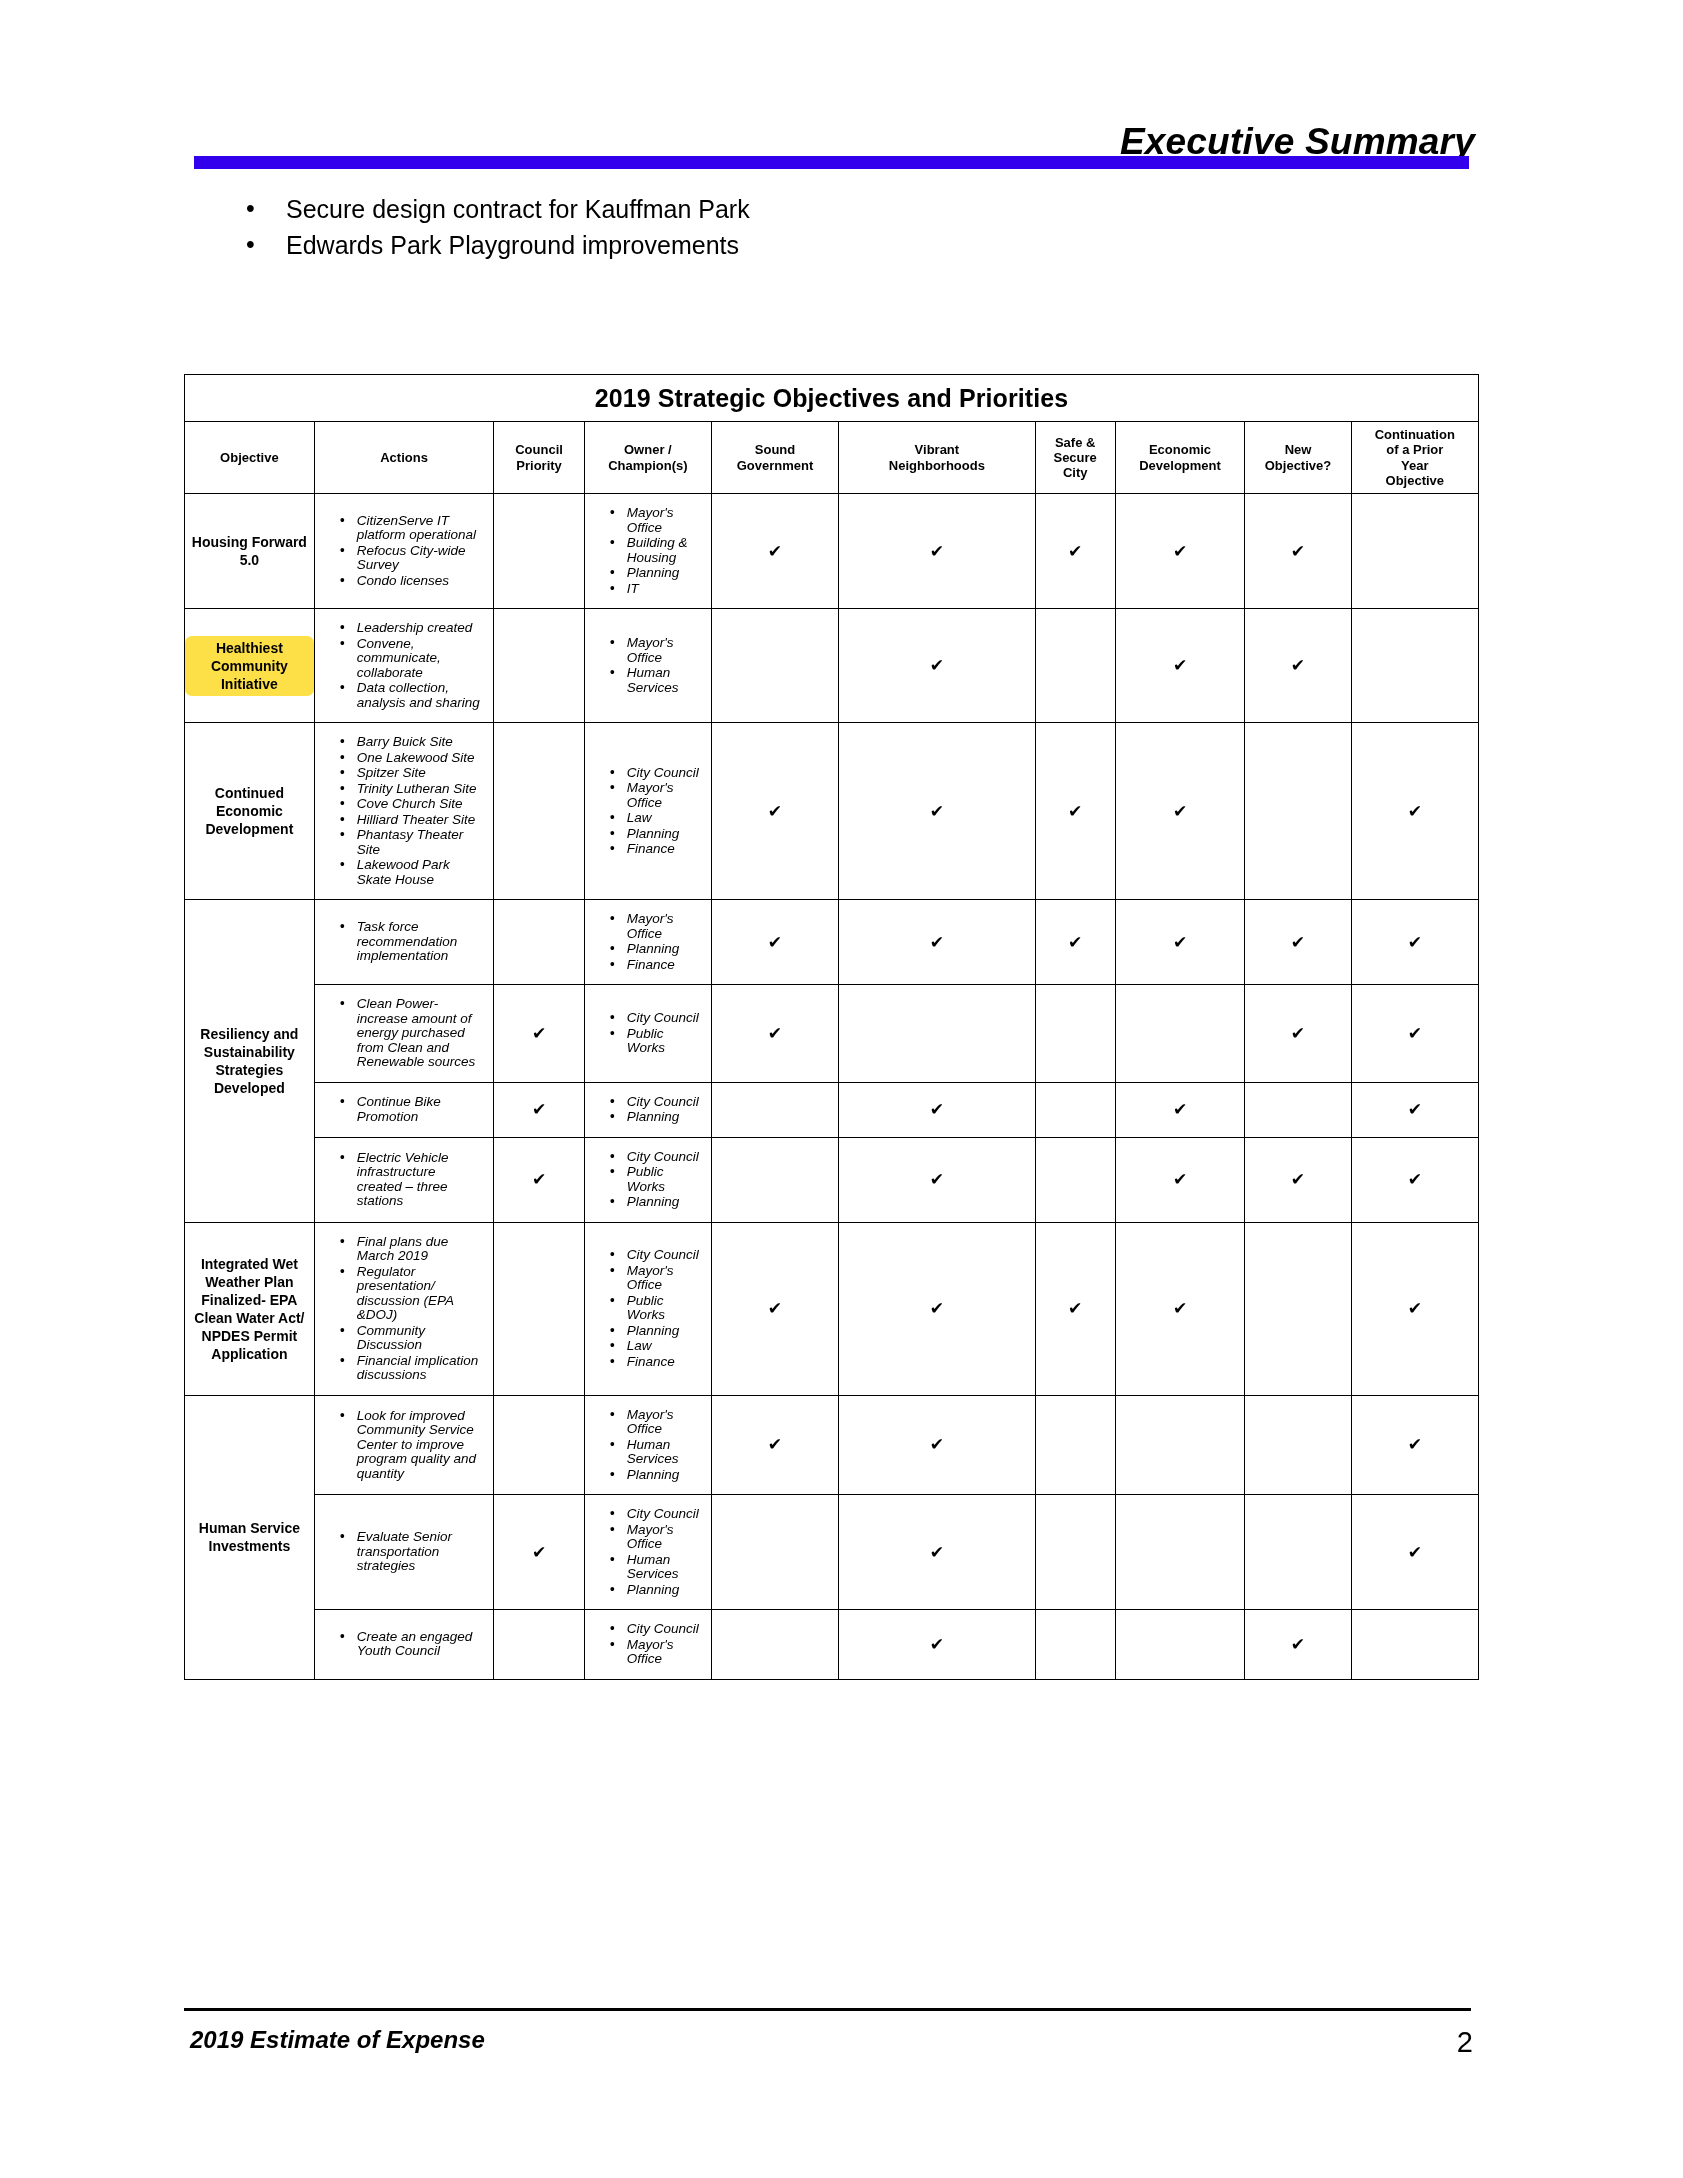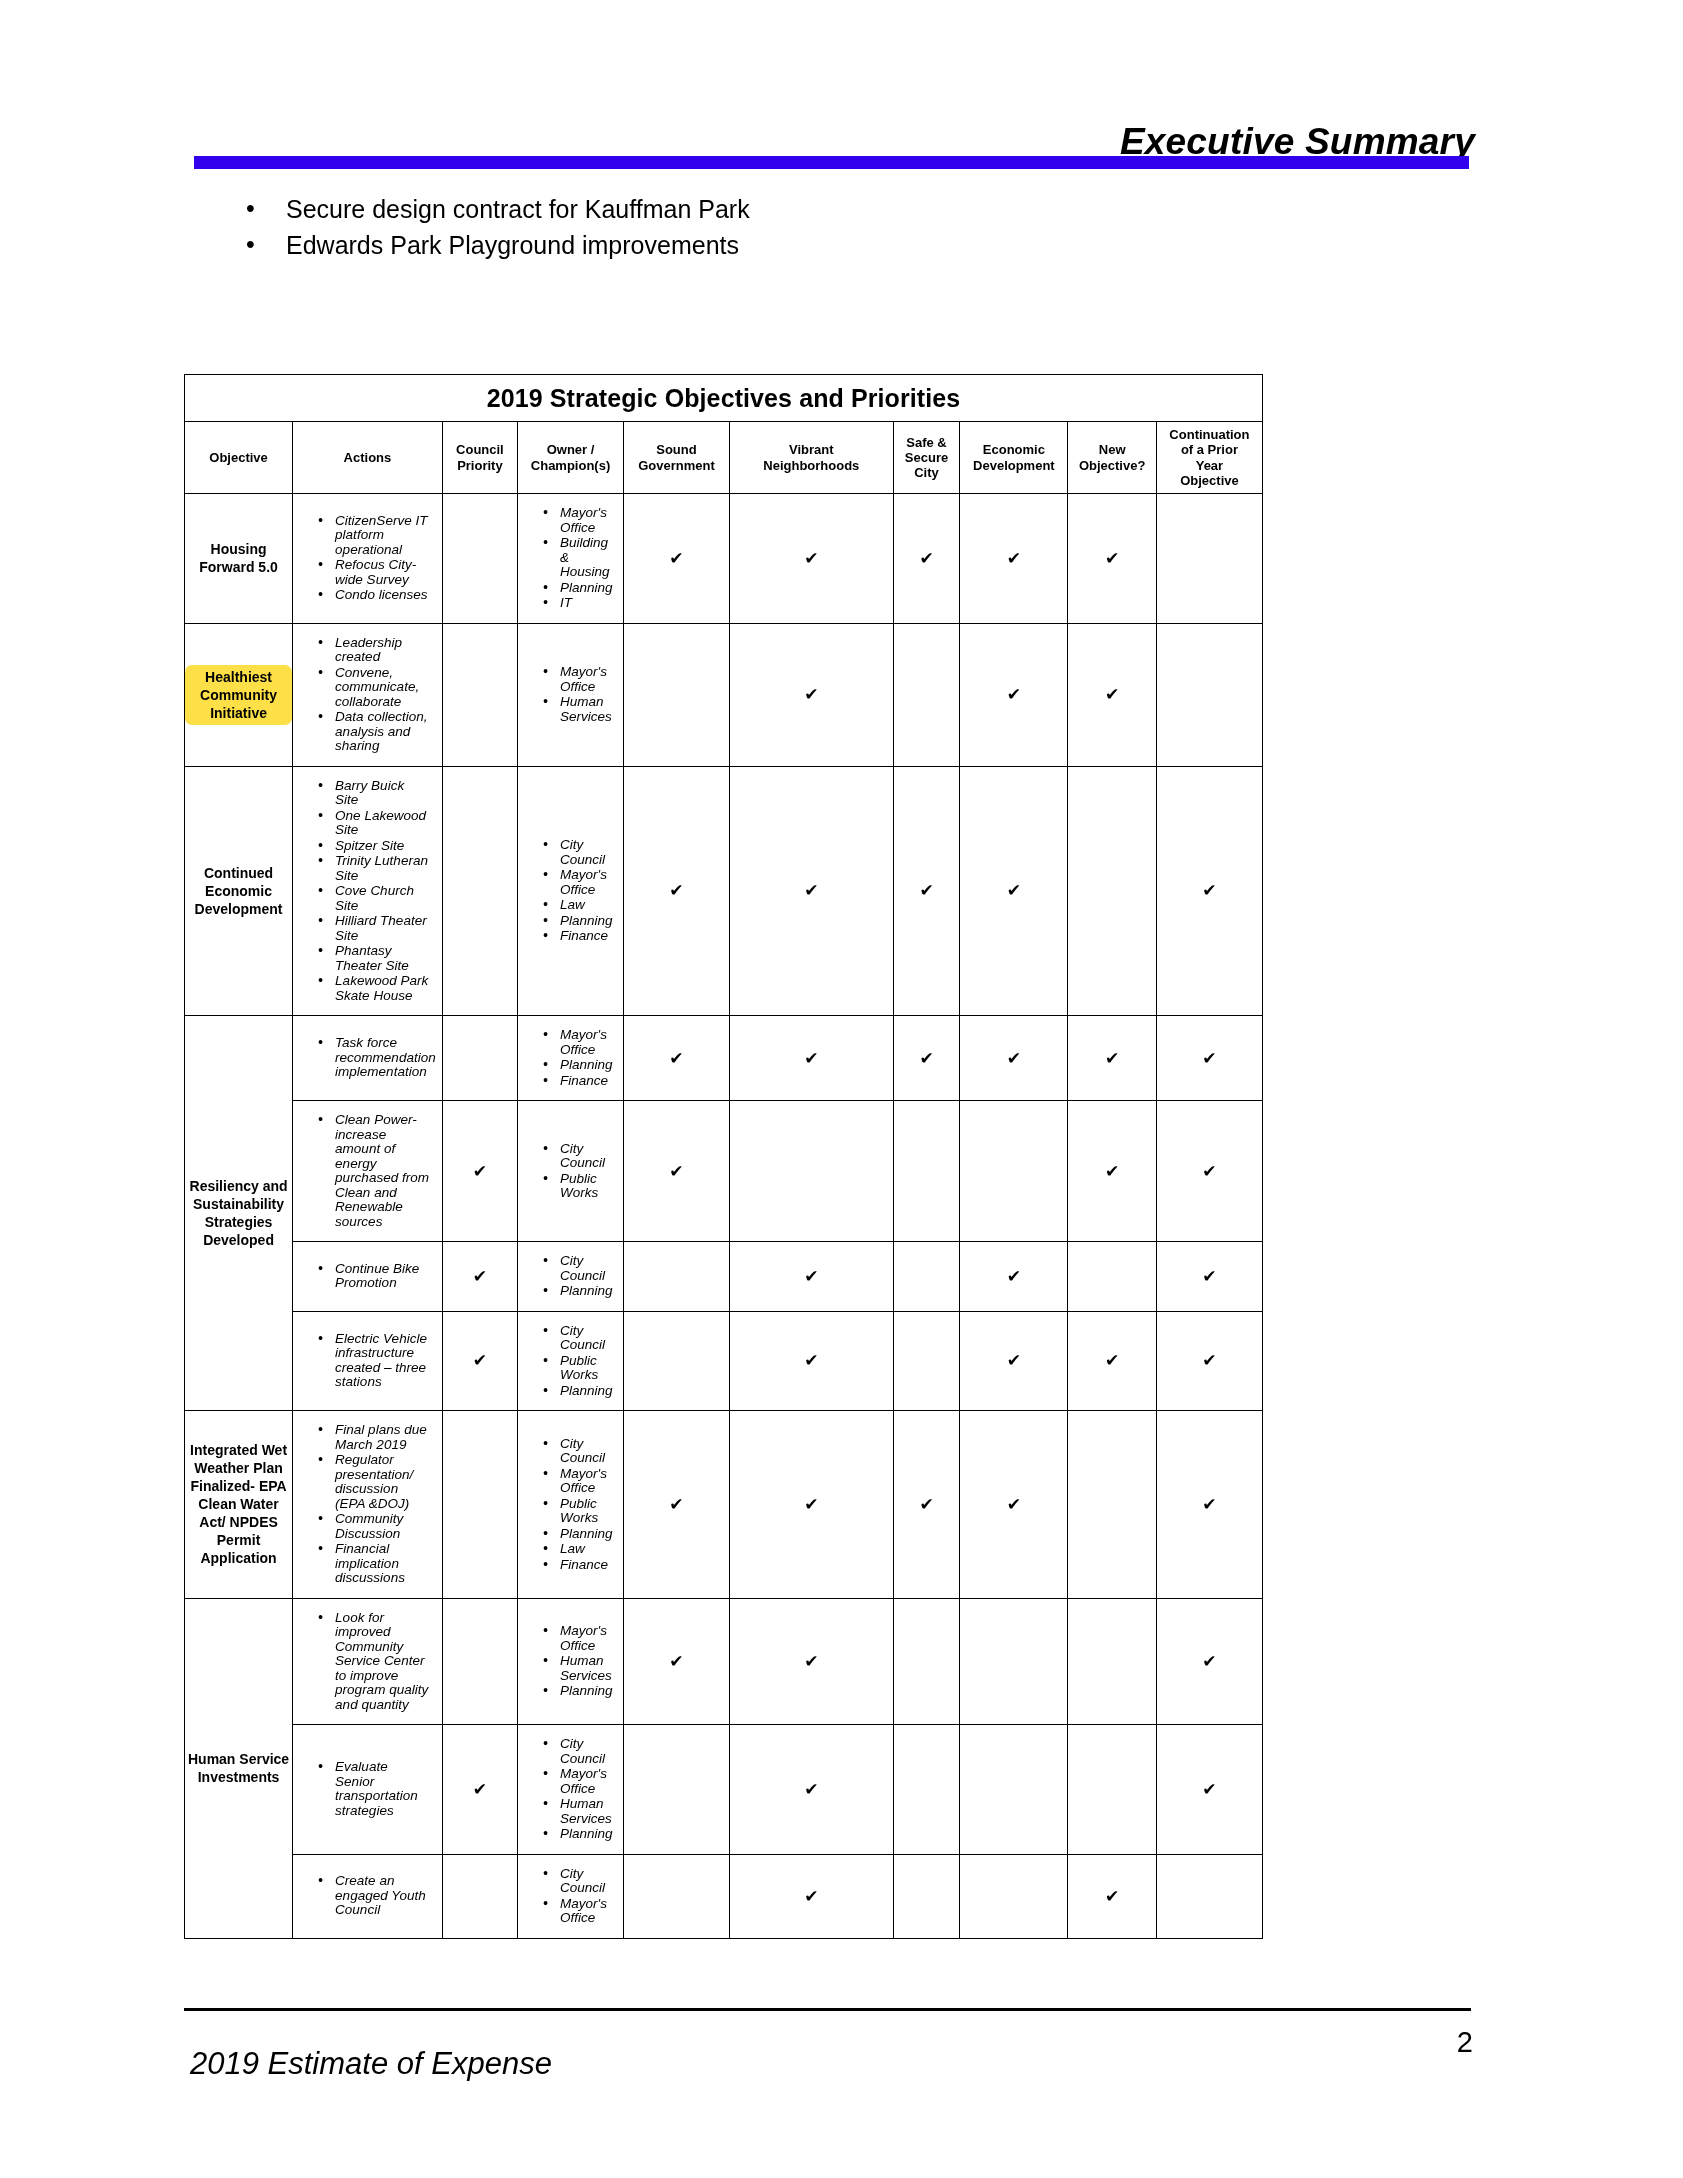--- a/index.html
+++ b/index.html
@@ -74,21 +74,21 @@
   
   .tbl-wrap {
     position: absolute;
     top: 374px;
     left: 184px;
     width: 1295px;
   }
   table.grid {
     border-collapse: collapse;
     table-layout: fixed;
-    width: 1079px;
+    width: 1295px;
     background: #ffffff;
   }
   table.grid td, table.grid th {
     border: 1.6px solid #000000;
     vertical-align: middle;
     padding: 0;
     background: #ffffff;
   }
   .tbl-title {
     text-align: center;
@@ -160,25 +160,24 @@
     top: 2008px;
     left: 184px;
     width: 1287px;
     height: 3px;
     background: #000000;
   }
   .footer-left {
     position: absolute;
     top: 2026px;
     left: 190px;
-    font-size: 31px;
+    font-size: 24px;
     font-style: italic;
-    font-weight: normal;
+    font-weight: bold;
     white-space: nowrap;
-    margin-top: 20px;
   }
   .footer-page {
     position: absolute;
     top: 2026px;
     left: 0;
     width: 1473px;
     text-align: right;
     font-size: 29px;
   }
 </style>

